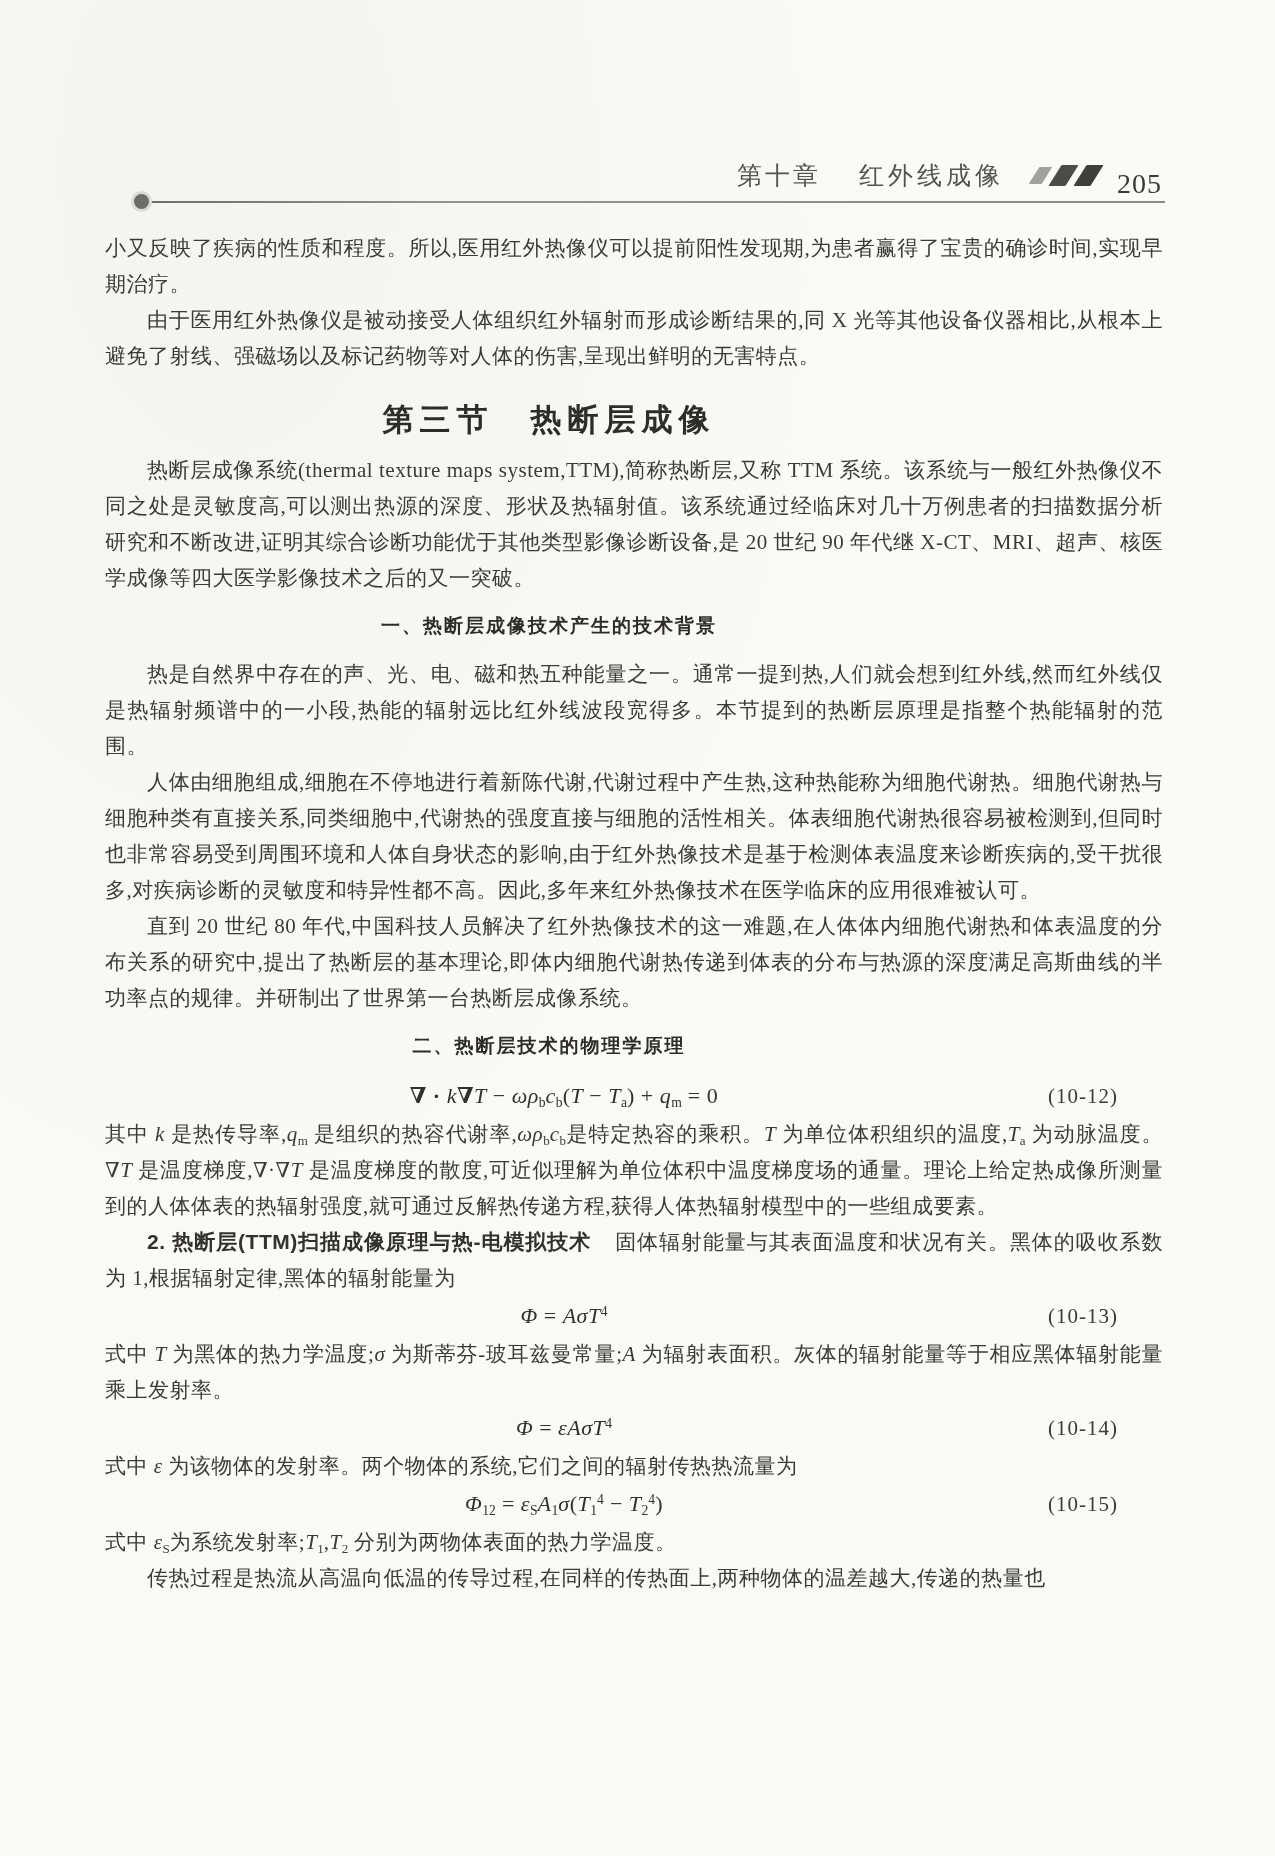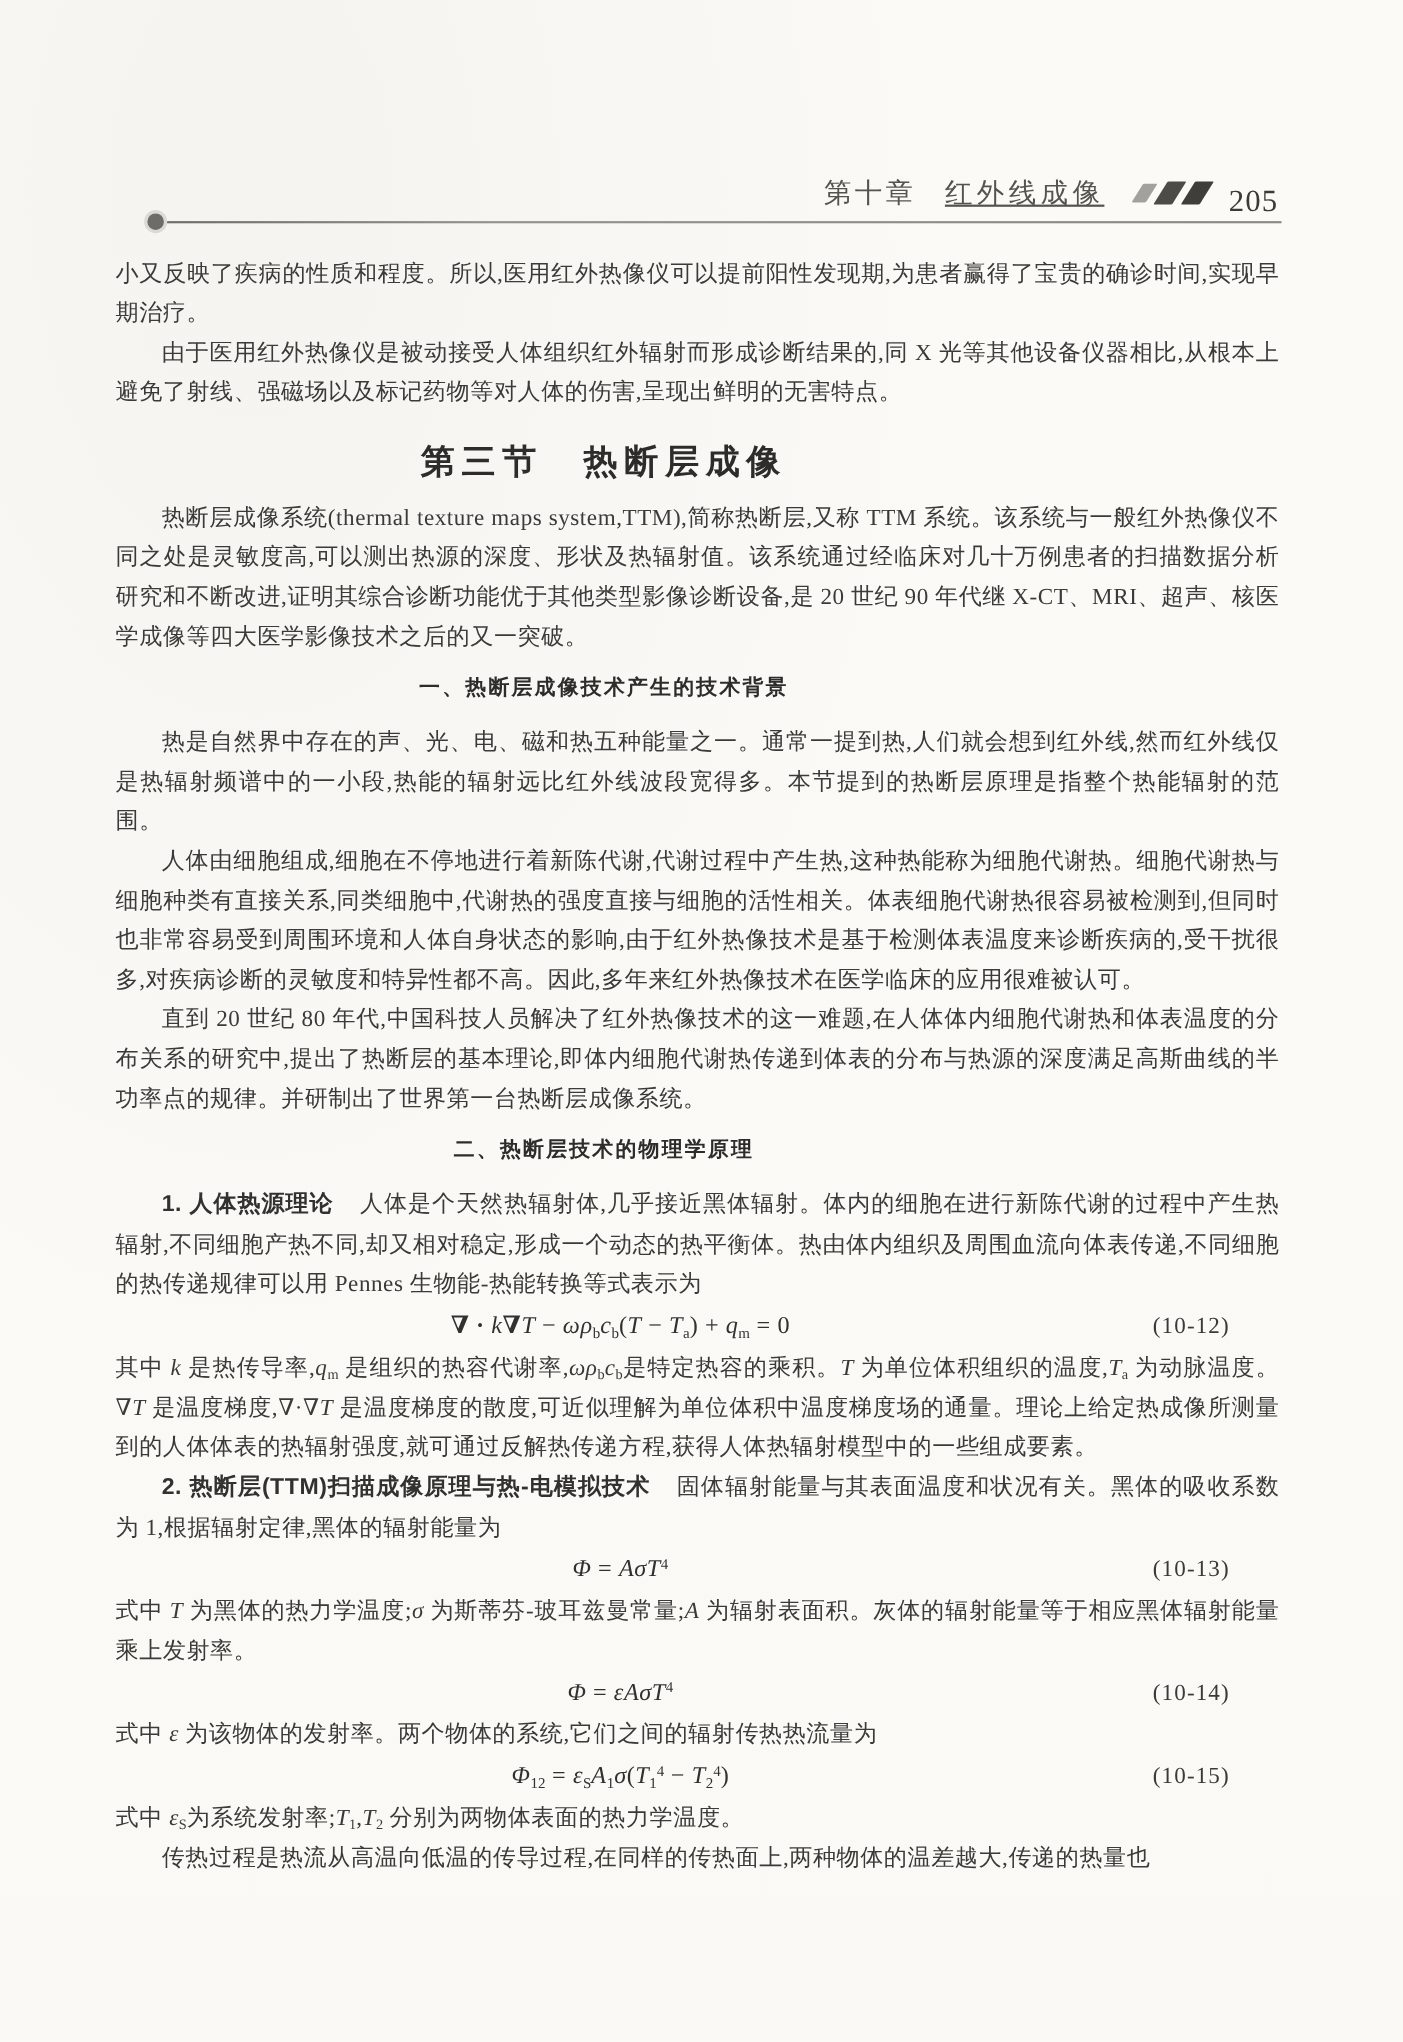--- a/index.html
+++ b/index.html
@@ -18,21 +18,21 @@
       linear-gradient(#fbfaf7,#faf9f5);
     padding-left: 20px;
   }
   
   .running-head{
     position:absolute;top:150px;right:113px;
     display:flex;align-items:center;gap:14px;
     font-family:"Liberation Serif","DejaVu Serif",serif;
   }
   .rh-chapter{font-size:25px;color:#55534f;letter-spacing:3px;}
-  .rh-title{font-size:25px;color:#55534f;letter-spacing:4px;margin-left:12px;text-decoration:underline;}
+  .rh-title{font-size:25px;color:#55534f;letter-spacing:4px;margin-left:24px;}
   .slashes{display:flex;align-items:center;gap:8px;margin:0 6px 0 16px;}
   .sl{display:inline-block;transform:skewX(-32deg);border-radius:1px;}
   .sl1{width:13px;height:17px;background:#a3a19d;}
   .sl2{width:17px;height:21px;background:#4d4b48;}
   .sl3{width:17px;height:21px;background:#403e3b;}
   .rh-page{font-size:28px;color:#3c3a37;letter-spacing:1px;margin-top:18px;}
   .head-rule{
     position:absolute;top:201px;left:140px;right:110px;height:2px;
     background:linear-gradient(90deg,#6f6d69,#96948f 30%,#8c8a85);
   }
@@ -106,21 +106,20 @@
     <p class="indent">热断层成像系统(thermal texture maps system,TTM),简称热断层,又称 TTM 系统。该系统与一般红外热像仪不同之处是灵敏度高,可以测出热源的深度、形状及热辐射值。该系统通过经临床对几十万例患者的扫描数据分析研究和不断改进,证明其综合诊断功能优于其他类型影像诊断设备,是 20 世纪 90 年代继 X-CT、MRI、超声、核医学成像等四大医学影像技术之后的又一突破。</p>
 
     <h2 class="subsection">一、热断层成像技术产生的技术背景</h2>
 
     <p class="indent">热是自然界中存在的声、光、电、磁和热五种能量之一。通常一提到热,人们就会想到红外线,然而红外线仅是热辐射频谱中的一小段,热能的辐射远比红外线波段宽得多。本节提到的热断层原理是指整个热能辐射的范围。</p>
     <p class="indent">人体由细胞组成,细胞在不停地进行着新陈代谢,代谢过程中产生热,这种热能称为细胞代谢热。细胞代谢热与细胞种类有直接关系,同类细胞中,代谢热的强度直接与细胞的活性相关。体表细胞代谢热很容易被检测到,但同时也非常容易受到周围环境和人体自身状态的影响,由于红外热像技术是基于检测体表温度来诊断疾病的,受干扰很多,对疾病诊断的灵敏度和特异性都不高。因此,多年来红外热像技术在医学临床的应用很难被认可。</p>
     <p class="indent">直到 20 世纪 80 年代,中国科技人员解决了红外热像技术的这一难题,在人体体内细胞代谢热和体表温度的分布关系的研究中,提出了热断层的基本理论,即体内细胞代谢热传递到体表的分布与热源的深度满足高斯曲线的半功率点的规律。并研制出了世界第一台热断层成像系统。</p>
 
     <h2 class="subsection">二、热断层技术的物理学原理</h2>
 
-    <p class="indent"><b class="lead">1. 人体热源理论</b><span>人体是个天然热辐射体,几乎接近黑体辐射。体内的细胞在进行新陈代谢的过程中产生热辐射,不同细胞产热不同,却又相对稳定,形成一个动态的热平衡体。热由体内组织及周围血流向体表传递,不同细胞的热传递规律可以用 Pennes 生物能-热能转换等式表示为</span></p>
 
     <div class="formula">
       <span class="f"><span class="bd">∇ · </span><span class="it">k</span><span class="bd">∇</span><span class="it">T</span><span> − </span><span class="it">ωρ</span><sub>b</sub><span class="it">c</span><sub>b</sub><span>(</span><span class="it">T</span><span> − </span><span class="it">T</span><sub>a</sub><span>)</span><span> + </span><span class="it">q</span><sub>m</sub><span> = 0</span></span>
       <span class="fnum">(10-12)</span>
     </div>
 
     <p><span>其中 </span><span class="it">k</span><span> 是热传导率,</span><span class="it">q</span><sub>m</sub><span> 是组织的热容代谢率,</span><span class="it">ωρ</span><sub>b</sub><span class="it">c</span><sub>b</sub><span>是特定热容的乘积。</span><span class="it">T</span><span> 为单位体积组织的温度,</span><span class="it">T</span><sub>a</sub><span> 为动脉温度。∇</span><span class="it">T</span><span> 是温度梯度,∇·∇</span><span class="it">T</span><span> 是温度梯度的散度,可近似理解为单位体积中温度梯度场的通量。理论上给定热成像所测量到的人体体表的热辐射强度,就可通过反解热传递方程,获得人体热辐射模型中的一些组成要素。</span></p>
 
     <p class="indent"><b class="lead">2. 热断层(TTM)扫描成像原理与热-电模拟技术</b><span>固体辐射能量与其表面温度和状况有关。黑体的吸收系数为 1,根据辐射定律,黑体的辐射能量为</span></p>
 

